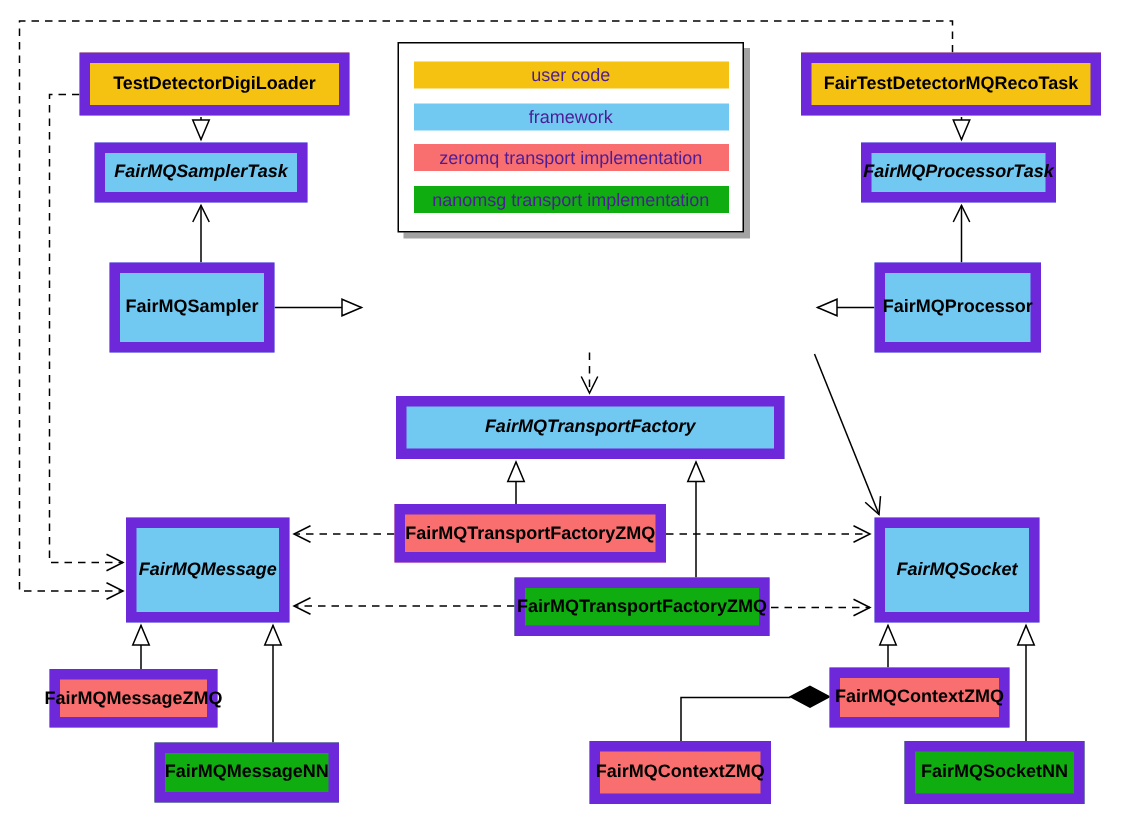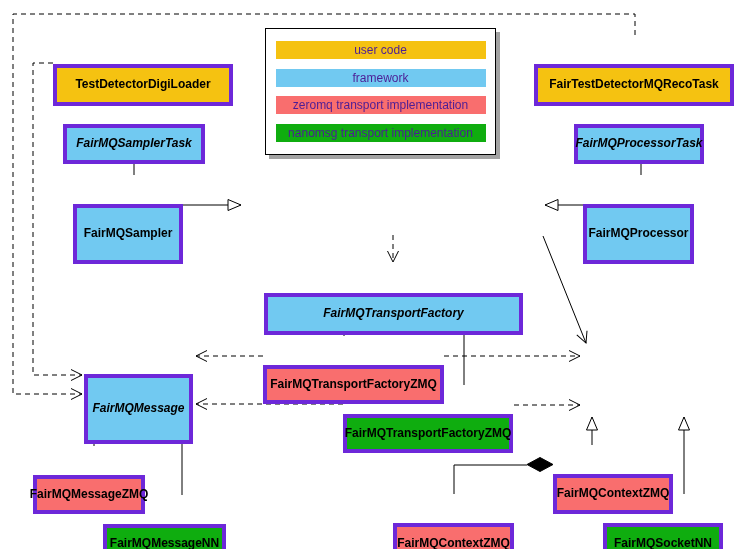--- a/index.html
+++ b/index.html
@@ -2,23 +2,23 @@
 <html style="--user_code: #F5C211; --framework: #71C9F1; --zeromq: #F96E6E; --nanomsg: #0FAD0F; --line: #000000; --background: #FFFFFF;"><head>
 <meta charset="utf-8">
 <style>
   html,body{margin:0;padding:0;background:#ffffff;}
   #canvas{
     position:relative;width:748px;height:549px;background:#ffffff;
     font-family:"Liberation Sans","DejaVu Sans",sans-serif;overflow:hidden;
   }
   #wires{position:absolute;left:0;top:0;width:748px;height:549px;z-index:1;}
   .node{
-    position:absolute;z-index:2;border:4px solid #6d28d9;box-sizing:border-box;
+    position:absolute;z-index:2;border:7px solid #6d28d9;box-sizing:border-box;
     display:flex;align-items:center;justify-content:center;text-align:center;
-    font-size:12px;font-weight:bold;color:#000;white-space:nowrap;line-height:1.1;margin-top:29px;
+    font-size:12px;font-weight:bold;color:#000;white-space:nowrap;line-height:1.1;
   }
   .cat-user{background:var(--user_code,#F5C211);}
   .cat-framework{background:var(--framework,#71C9F1);}
   .cat-zeromq{background:var(--zeromq,#F96E6E);}
   .cat-nanomsg{background:var(--nanomsg,#0FAD0F);}
   .abstract{font-style:italic;}
   #legend{
     position:absolute;z-index:2;left:265px;top:28px;width:231px;height:127px;
     border:1px solid #000;background:#fff;box-sizing:border-box;
     box-shadow:4px 4px 0 #a3a3a3;
@@ -84,17 +84,18 @@
   <div class="node cat-framework abstract" style="left:63px;top:95px;width:142px;height:40px">FairMQSamplerTask</div>
   <div class="node cat-framework abstract" style="left:574px;top:95px;width:130px;height:40px">FairMQProcessorTask</div>
   <div class="node cat-framework" style="left:73px;top:175px;width:110px;height:60px">FairMQSampler</div>
   <div class="node cat-framework" style="left:583px;top:175px;width:111px;height:60px">FairMQProcessor</div>
   <div class="node cat-framework abstract" style="left:264px;top:264px;width:259px;height:42px">FairMQTransportFactory</div>
   <div class="node cat-zeromq" style="left:263px;top:336px;width:181px;height:39px">FairMQTransportFactoryZMQ</div>
   <div class="node cat-nanomsg" style="left:343px;top:385px;width:170px;height:39px">FairMQTransportFactoryZMQ</div>
   <div class="node cat-framework abstract" style="left:84px;top:345px;width:109px;height:70px">FairMQMessage</div>
   <div class="node cat-zeromq" style="left:33px;top:446px;width:112px;height:39px">FairMQMessageZMQ</div>
   <div class="node cat-nanomsg" style="left:103px;top:495px;width:123px;height:40px">FairMQMessageNN</div>
+  <div class="node cat-framework abstract" style="left:583px;top:345px;width:110px;height:70px">FairMQSocket</div>
   <div class="node cat-zeromq" style="left:553px;top:445px;width:120px;height:40px">FairMQContextZMQ</div>
   <div class="node cat-nanomsg" style="left:603px;top:494px;width:120px;height:42px">FairMQSocketNN</div>
   <div class="node cat-zeromq" style="left:393px;top:494px;width:121px;height:42px">FairMQContextZMQ</div>
 
 </div>
 
 </body></html>

